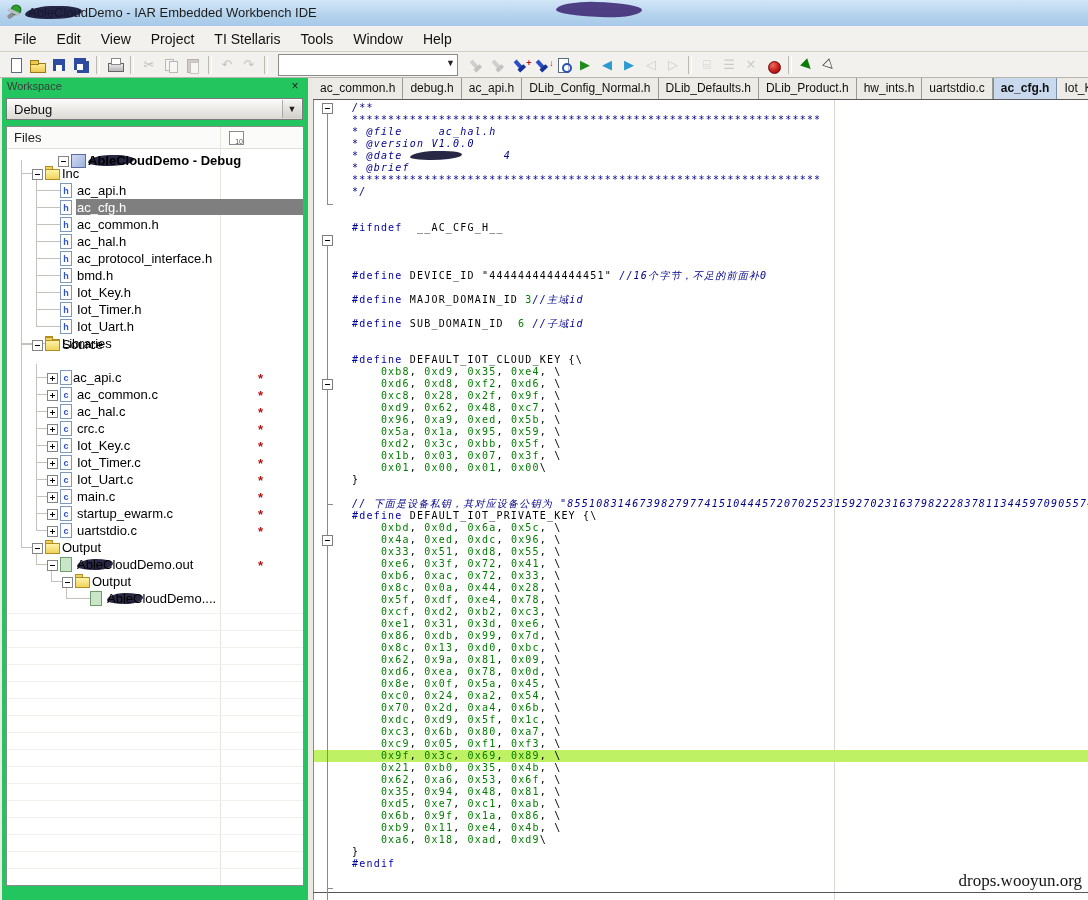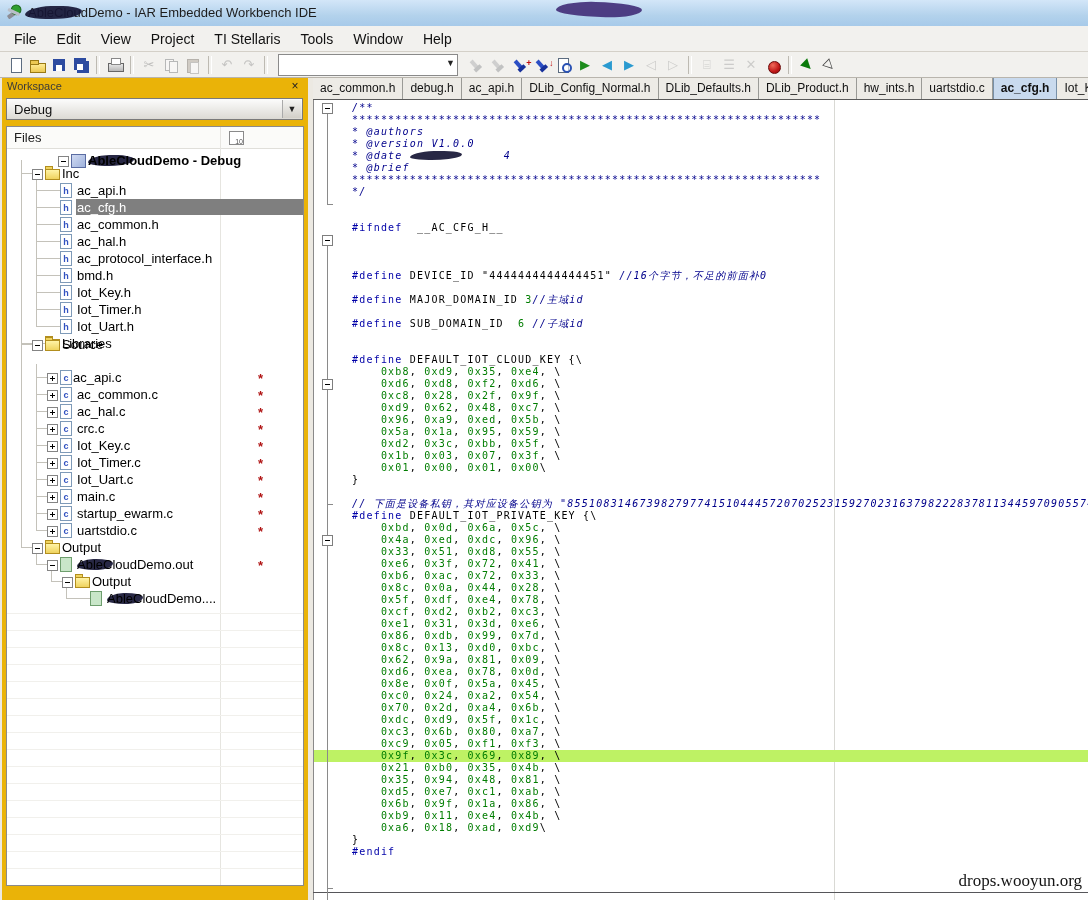--- a/index.html
+++ b/index.html
@@ -52,21 +52,21 @@
   .ic-flash.blue::before{background:#2b4ec4;}
   .ic-flash.blue::after{background:#16309a;}
   .badge{position:absolute;right:-2px;bottom:-2px;font-size:9px;font-weight:bold;color:#c01010;transform:rotate(42deg);}
   .ic-findfiles::before{content:"";position:absolute;left:3px;top:1px;width:9px;height:13px;background:#fff;border:1px solid #5c6c80;}
   .ic-findfiles::after{content:"";position:absolute;left:7px;top:6px;width:6px;height:6px;border:2px solid #2a52b4;border-radius:50%;background:rgba(255,255,255,.6);}
   .ic-bug::before{content:"";position:absolute;left:3px;top:4px;width:11px;height:11px;border-radius:50%;
      background:radial-gradient(circle at 35% 30%,#f06a5a,#c01818 60%,#8c0c0c);border:1px solid #6a0808;}
   .rot45{transform:rotate(45deg);}
 
   
-  #workspace{position:absolute;left:2px;top:78px;width:306px;height:822px;background:#eab308;}
+  #workspace{position:absolute;left:2px;top:78px;width:306px;height:822px;background:#22c55e;}
   #ws-header{position:absolute;left:0;top:0;width:100%;height:18px;font-size:11px;color:#3a3a3a;}
   #ws-title{position:absolute;left:5px;top:2px;}
   #ws-close{position:absolute;right:6px;top:1px;font-size:12px;color:#222;width:14px;text-align:center;}
   #ws-combo{position:absolute;left:4px;top:20px;width:297px;height:22px;background:linear-gradient(#fcfcfc,#dcdad4);
      border:1px solid #7a7a7a;box-sizing:border-box;}
   #ws-combo-value{position:absolute;left:7px;top:3px;font-size:13px;color:#111;}
   #ws-combo-btn{position:absolute;right:1px;top:1px;width:18px;height:18px;background:linear-gradient(#f4f4f2,#d2cfc8);
      border-left:1px solid #aaa;text-align:center;font-size:9px;line-height:18px;color:#222;}
   #filesbox{position:absolute;left:4px;top:48px;width:298px;height:760px;background:#fff;
      border:1px solid #8a8a8a;box-sizing:border-box;overflow:hidden;}
@@ -464,21 +464,21 @@
       <div class="etab">hw_ints.h</div>
       <div class="etab">uartstdio.c</div>
       <div class="etab active">ac_cfg.h</div>
       <div class="etab">Iot_Key.c</div>
     </div>
   <div id="codewrap">
     <div id="guide"></div>
     <div id="code">
         <div class="cl"><span class="c">/**</span></div>
         <div class="cl"><span class="c">*****************************************************************</span></div>
-        <div class="cl"><span class="c">* @authors</span></div>
+        <div class="cl"><span class="c">* @file     ac_hal.h</span></div>
         <div class="cl"><span class="c">* @version V1.0.0</span></div>
         <div class="cl"><span class="c">* @date              4</span><div class="scrib" style="left: 96px; top: 1px; width: 52px; height: 9px;"></div></div>
         <div class="cl"><span class="c">* @brief</span></div>
         <div class="cl"><span class="c">*****************************************************************</span></div>
         <div class="cl"><span class="c">*/</span></div>
         <div class="cl">&nbsp;</div>
         <div class="cl">&nbsp;</div>
         <div class="cl"><span class="p">#ifndef</span><span class="k">  __AC_CFG_H__</span></div>
         <div class="cl">&nbsp;</div>
         <div class="cl">&nbsp;</div>
@@ -518,20 +518,21 @@
         <div class="cl"><span class="k">    </span><span class="n">0x62</span><span class="k">, </span><span class="n">0x9a</span><span class="k">, </span><span class="n">0x81</span><span class="k">, </span><span class="n">0x09</span><span class="k">, \</span></div>
         <div class="cl"><span class="k">    </span><span class="n">0xd6</span><span class="k">, </span><span class="n">0xea</span><span class="k">, </span><span class="n">0x78</span><span class="k">, </span><span class="n">0x0d</span><span class="k">, \</span></div>
         <div class="cl"><span class="k">    </span><span class="n">0x8e</span><span class="k">, </span><span class="n">0x0f</span><span class="k">, </span><span class="n">0x5a</span><span class="k">, </span><span class="n">0x45</span><span class="k">, \</span></div>
         <div class="cl"><span class="k">    </span><span class="n">0xc0</span><span class="k">, </span><span class="n">0x24</span><span class="k">, </span><span class="n">0xa2</span><span class="k">, </span><span class="n">0x54</span><span class="k">, \</span></div>
         <div class="cl"><span class="k">    </span><span class="n">0x70</span><span class="k">, </span><span class="n">0x2d</span><span class="k">, </span><span class="n">0xa4</span><span class="k">, </span><span class="n">0x6b</span><span class="k">, \</span></div>
         <div class="cl"><span class="k">    </span><span class="n">0xdc</span><span class="k">, </span><span class="n">0xd9</span><span class="k">, </span><span class="n">0x5f</span><span class="k">, </span><span class="n">0x1c</span><span class="k">, \</span></div>
         <div class="cl"><span class="k">    </span><span class="n">0xc3</span><span class="k">, </span><span class="n">0x6b</span><span class="k">, </span><span class="n">0x80</span><span class="k">, </span><span class="n">0xa7</span><span class="k">, \</span></div>
         <div class="cl"><span class="k">    </span><span class="n">0xc9</span><span class="k">, </span><span class="n">0x05</span><span class="k">, </span><span class="n">0xf1</span><span class="k">, </span><span class="n">0xf3</span><span class="k">, \</span></div>
         <div class="cl hl"><span class="k">    </span><span class="n">0x9f</span><span class="k">, </span><span class="n">0x3c</span><span class="k">, </span><span class="n">0x69</span><span class="k">, </span><span class="n">0x89</span><span class="k">, \</span></div>
         <div class="cl"><span class="k">    </span><span class="n">0x21</span><span class="k">, </span><span class="n">0xb0</span><span class="k">, </span><span class="n">0x35</span><span class="k">, </span><span class="n">0x4b</span><span class="k">, \</span></div>
+        <div class="cl"><span class="k">    </span><span class="n">0x62</span><span class="k">, </span><span class="n">0xa6</span><span class="k">, </span><span class="n">0x53</span><span class="k">, </span><span class="n">0x6f</span><span class="k">, \</span></div>
         <div class="cl"><span class="k">    </span><span class="n">0x35</span><span class="k">, </span><span class="n">0x94</span><span class="k">, </span><span class="n">0x48</span><span class="k">, </span><span class="n">0x81</span><span class="k">, \</span></div>
         <div class="cl"><span class="k">    </span><span class="n">0xd5</span><span class="k">, </span><span class="n">0xe7</span><span class="k">, </span><span class="n">0xc1</span><span class="k">, </span><span class="n">0xab</span><span class="k">, \</span></div>
         <div class="cl"><span class="k">    </span><span class="n">0x6b</span><span class="k">, </span><span class="n">0x9f</span><span class="k">, </span><span class="n">0x1a</span><span class="k">, </span><span class="n">0x86</span><span class="k">, \</span></div>
         <div class="cl"><span class="k">    </span><span class="n">0xb9</span><span class="k">, </span><span class="n">0x11</span><span class="k">, </span><span class="n">0xe4</span><span class="k">, </span><span class="n">0x4b</span><span class="k">, \</span></div>
         <div class="cl"><span class="k">    </span><span class="n">0xa6</span><span class="k">, </span><span class="n">0x18</span><span class="k">, </span><span class="n">0xad</span><span class="k">, </span><span class="n">0xd9</span><span class="k">\</span></div>
         <div class="cl"><span class="k">}</span></div>
         <div class="cl"><span class="p">#endif</span></div>
       </div>
     <div id="foldlayer">
         <div class="fline" style="top: 10px; height: 92px;"></div>

